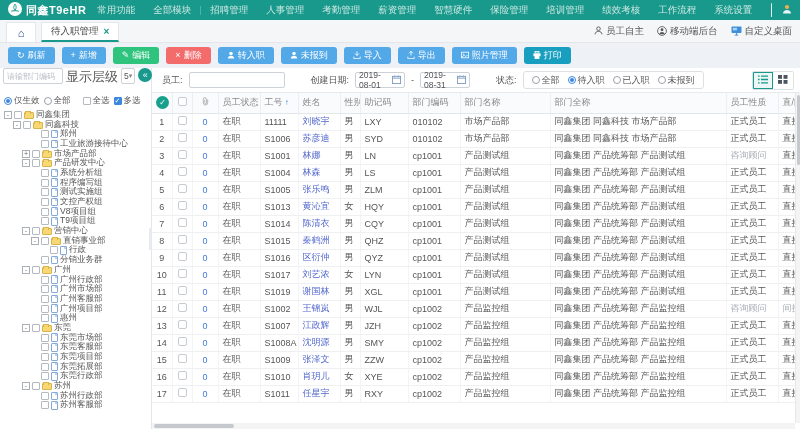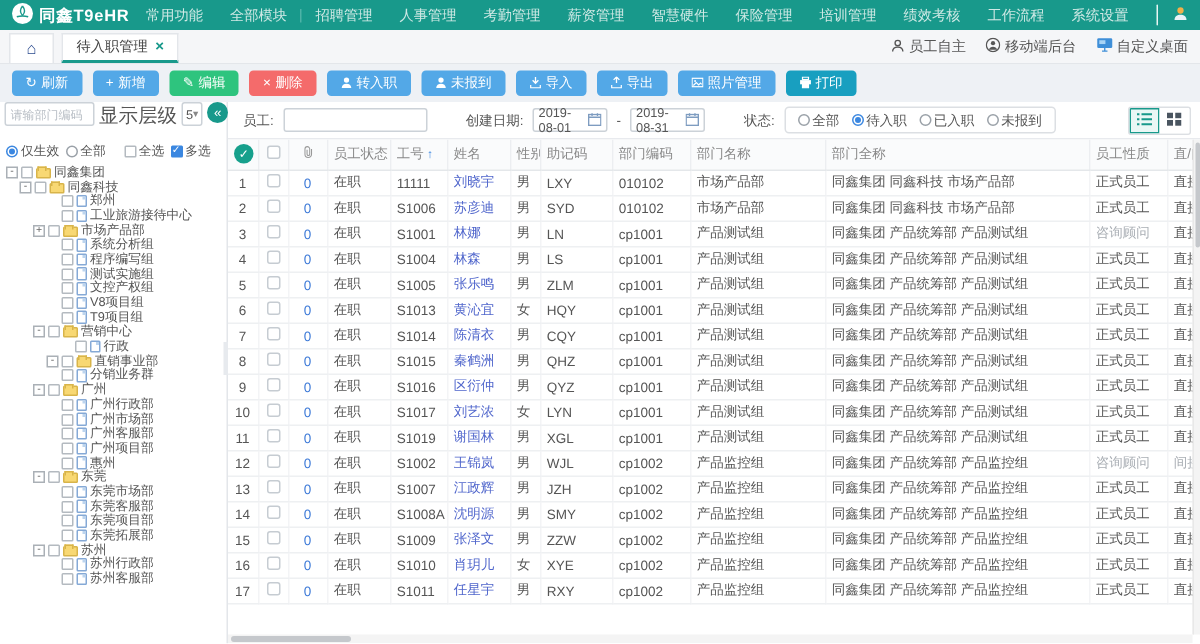--- a/index.html
+++ b/index.html
@@ -292,67 +292,73 @@
             <span class="tcbx"></span>
             <span class="file"></span>
             <span>工业旅游接待中心</span>
           </div>
           <div class="tree-row" style="padding-left: 18px;">
             <span class="expander">+</span>
             <span class="tcbx"></span>
             <span class="folder"></span>
             <span>市场产品部</span>
           </div>
-          <div class="tree-row" style="padding-left: 37px;">
-            <span class="tcbx"></span>
-            <span class="file"></span>
-            <span>系统分析组</span>
-          </div>
-          <div class="tree-row" style="padding-left: 37px;">
-            <span class="tcbx"></span>
-            <span class="file"></span>
-            <span>程序编写组</span>
-          </div>
-          <div class="tree-row" style="padding-left: 37px;">
-            <span class="tcbx"></span>
-            <span class="file"></span>
-            <span>测试实施组</span>
-          </div>
-          <div class="tree-row" style="padding-left: 37px;">
-            <span class="tcbx"></span>
-            <span class="file"></span>
-            <span>文控产权组</span>
-          </div>
-          <div class="tree-row" style="padding-left: 37px;">
-            <span class="tcbx"></span>
-            <span class="file"></span>
-            <span>V8项目组</span>
-          </div>
-          <div class="tree-row" style="padding-left: 37px;">
-            <span class="tcbx"></span>
-            <span class="file"></span>
-            <span>T9项目组</span>
-          </div>
           <div class="tree-row" style="padding-left: 18px;">
             <span class="expander">-</span>
             <span class="tcbx"></span>
             <span class="folder"></span>
+            <span>产品研发中心</span>
+          </div>
+          <div class="tree-row" style="padding-left: 37px;">
+            <span class="tcbx"></span>
+            <span class="file"></span>
+            <span>系统分析组</span>
+          </div>
+          <div class="tree-row" style="padding-left: 37px;">
+            <span class="tcbx"></span>
+            <span class="file"></span>
+            <span>程序编写组</span>
+          </div>
+          <div class="tree-row" style="padding-left: 37px;">
+            <span class="tcbx"></span>
+            <span class="file"></span>
+            <span>测试实施组</span>
+          </div>
+          <div class="tree-row" style="padding-left: 37px;">
+            <span class="tcbx"></span>
+            <span class="file"></span>
+            <span>文控产权组</span>
+          </div>
+          <div class="tree-row" style="padding-left: 37px;">
+            <span class="tcbx"></span>
+            <span class="file"></span>
+            <span>V8项目组</span>
+          </div>
+          <div class="tree-row" style="padding-left: 37px;">
+            <span class="tcbx"></span>
+            <span class="file"></span>
+            <span>T9项目组</span>
+          </div>
+          <div class="tree-row" style="padding-left: 18px;">
+            <span class="expander">-</span>
+            <span class="tcbx"></span>
+            <span class="folder"></span>
             <span>营销中心</span>
-          </div>
-          <div class="tree-row" style="padding-left: 46px;">
-            <span class="tcbx"></span>
-            <span class="file"></span>
-            <span>行政</span>
           </div>
           <div class="tree-row" style="padding-left: 27px;">
             <span class="expander">-</span>
             <span class="tcbx"></span>
             <span class="folder"></span>
             <span>直销事业部</span>
           </div>
+          <div class="tree-row" style="padding-left: 46px;">
+            <span class="tcbx"></span>
+            <span class="file"></span>
+            <span>行政</span>
+          </div>
           <div class="tree-row" style="padding-left: 37px;">
             <span class="tcbx"></span>
             <span class="file"></span>
             <span>分销业务群</span>
           </div>
           <div class="tree-row" style="padding-left: 18px;">
             <span class="expander">-</span>
             <span class="tcbx"></span>
             <span class="folder"></span>
             <span>广州</span>
@@ -400,20 +406,25 @@
           </div>
           <div class="tree-row" style="padding-left: 37px;">
             <span class="tcbx"></span>
             <span class="file"></span>
             <span>东莞项目部</span>
           </div>
           <div class="tree-row" style="padding-left: 37px;">
             <span class="tcbx"></span>
             <span class="file"></span>
             <span>东莞拓展部</span>
+          </div>
+          <div class="tree-row" style="padding-left: 37px;">
+            <span class="tcbx"></span>
+            <span class="file"></span>
+            <span>东莞行政部</span>
           </div>
           <div class="tree-row" style="padding-left: 18px;">
             <span class="expander">-</span>
             <span class="tcbx"></span>
             <span class="folder"></span>
             <span>苏州</span>
           </div>
           <div class="tree-row" style="padding-left: 37px;">
             <span class="tcbx"></span>
             <span class="file"></span>

